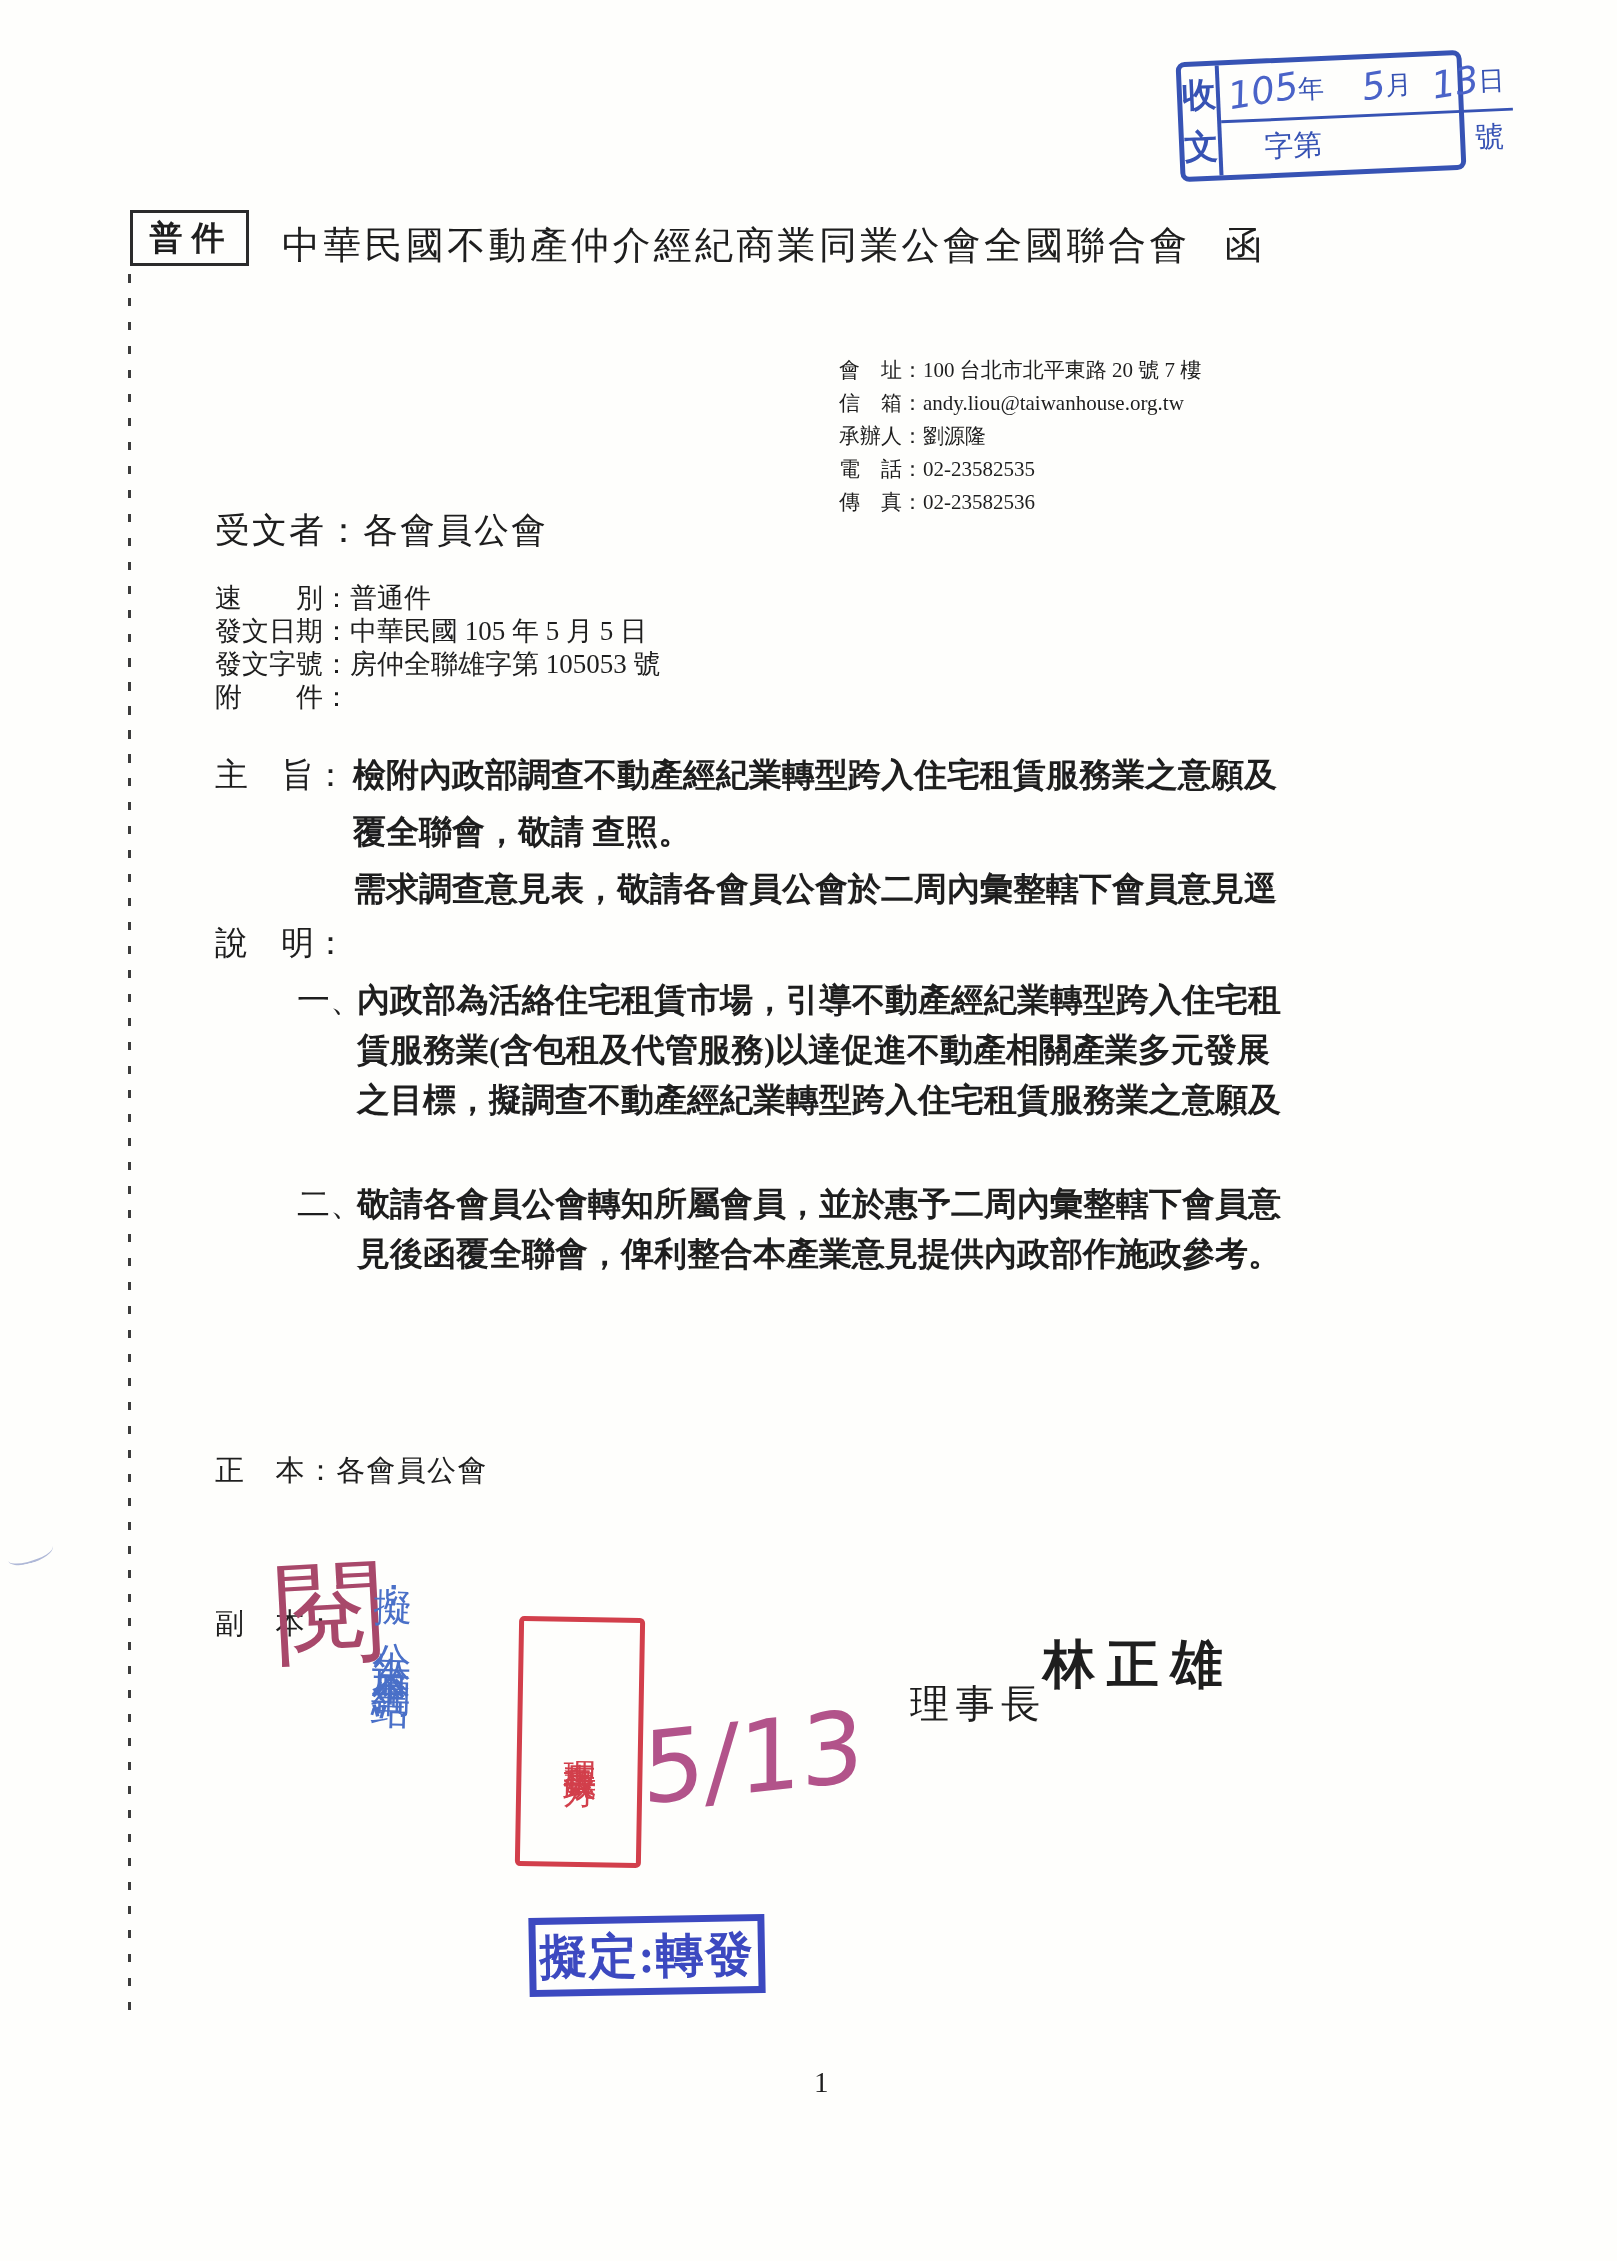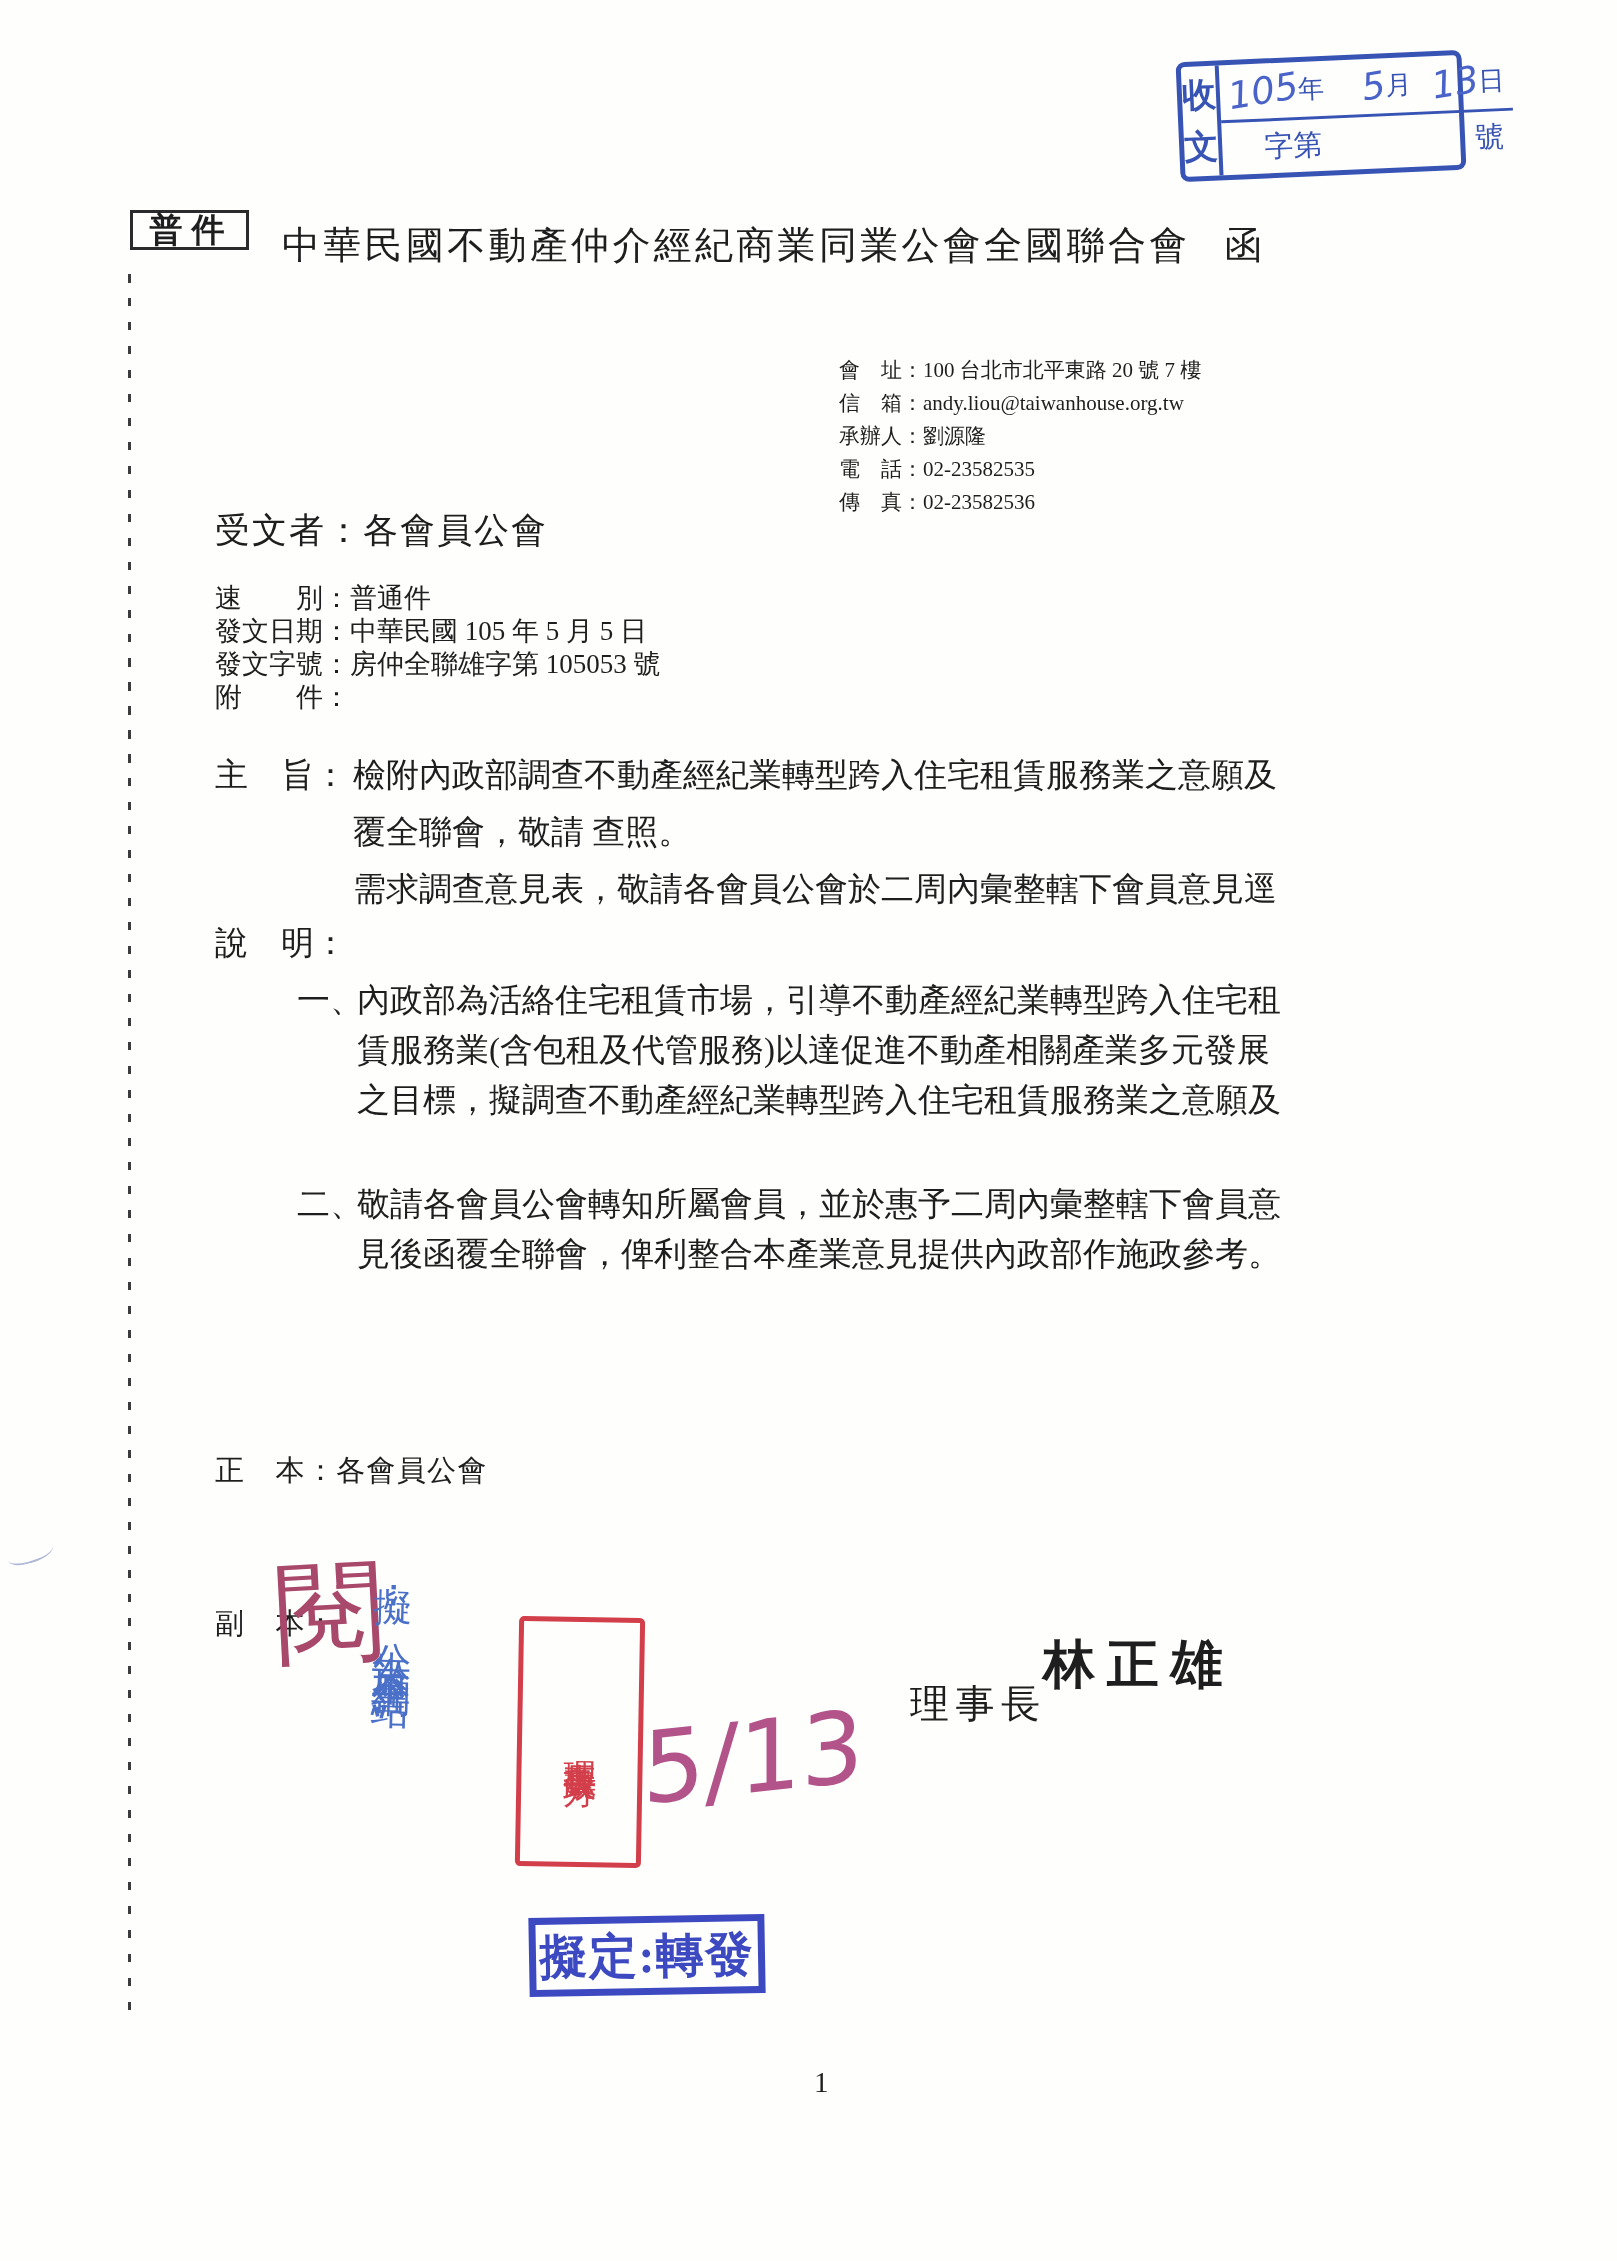--- a/index.html
+++ b/index.html
@@ -23,39 +23,39 @@
     align-items:center;justify-content:space-around;font-size:34px;font-weight:bold;padding:3.9px 0;}
   .rs-right{flex:1;display:flex;flex-direction:column;}
   .rs-date{flex:1.05;border-bottom:3.9px solid #3753b4;display:flex;align-items:center;
     font-size:26px;padding:0 7.8px;white-space:nowrap;}
   .rs-number{flex:1;display:flex;align-items:center;justify-content:space-between;
     font-size:29px;padding:0 10.4px 0 42px;}
   .hw{font-size:37px;color:#4a63c8;font-style:italic;
     font-family:"DejaVu Sans",sans-serif;transform:rotate(-7deg);display:inline-block;}
   .rs-date .sp1{width:38px;} .rs-date .sp2{width:19.6px;}
   
-  .class-box{position:absolute;left:130px;top:210px;width:119px;height:40px;
+  .class-box{position:absolute;left:130px;top:210px;width:119px;height:56px;
     border:3.3px solid #2b2b2b;display:flex;align-items:center;justify-content:center;
     font-size:33px;letter-spacing:9px;padding-left:4px;box-sizing:border-box;font-weight:600;}
   
   .title-row{position:absolute;left:282px;top:220px;font-size:38px;letter-spacing:3.3px;
     white-space:nowrap;font-weight:500;}
   .doc-type{margin-left:34px;}
   
   .contact{position:absolute;left:839px;top:314px;font-size:21px;line-height:33px;
     white-space:nowrap;margin-top:40px;}
   
   .recipient{position:absolute;left:215px;top:507px;font-size:35px;letter-spacing:2px;}
   
   .meta{position:absolute;left:215px;top:582px;font-size:27px;line-height:33px;white-space:nowrap;}
   
   .para{position:absolute;display:flex;align-items:flex-start;font-size:33px;justify-content:flex-end;}
   .subject{left:215px;top:747px;line-height:57px;}
   .para-label{flex:none;width:138px;}
-  .para-lines{width:1069px;}
+  .para-lines{width:1069px;font-weight:bold;}
   .desc-label{position:absolute;left:215px;top:921px;font-size:33px;}
   .desc-item{position:absolute;left:297px;display:flex;font-size:33px;line-height:50px;}
   .desc-item .num{flex:none;width:60px;}
   .desc-item .para-lines{width:1017px;}
   .item-1{top:975px;}
   .item-2{top:1179px;}
   
   .copy-line{position:absolute;left:215px;font-size:29px;letter-spacing:1.3px;}
   .copy-original{top:1451px;}
   .copy-cc{top:1604px;}

